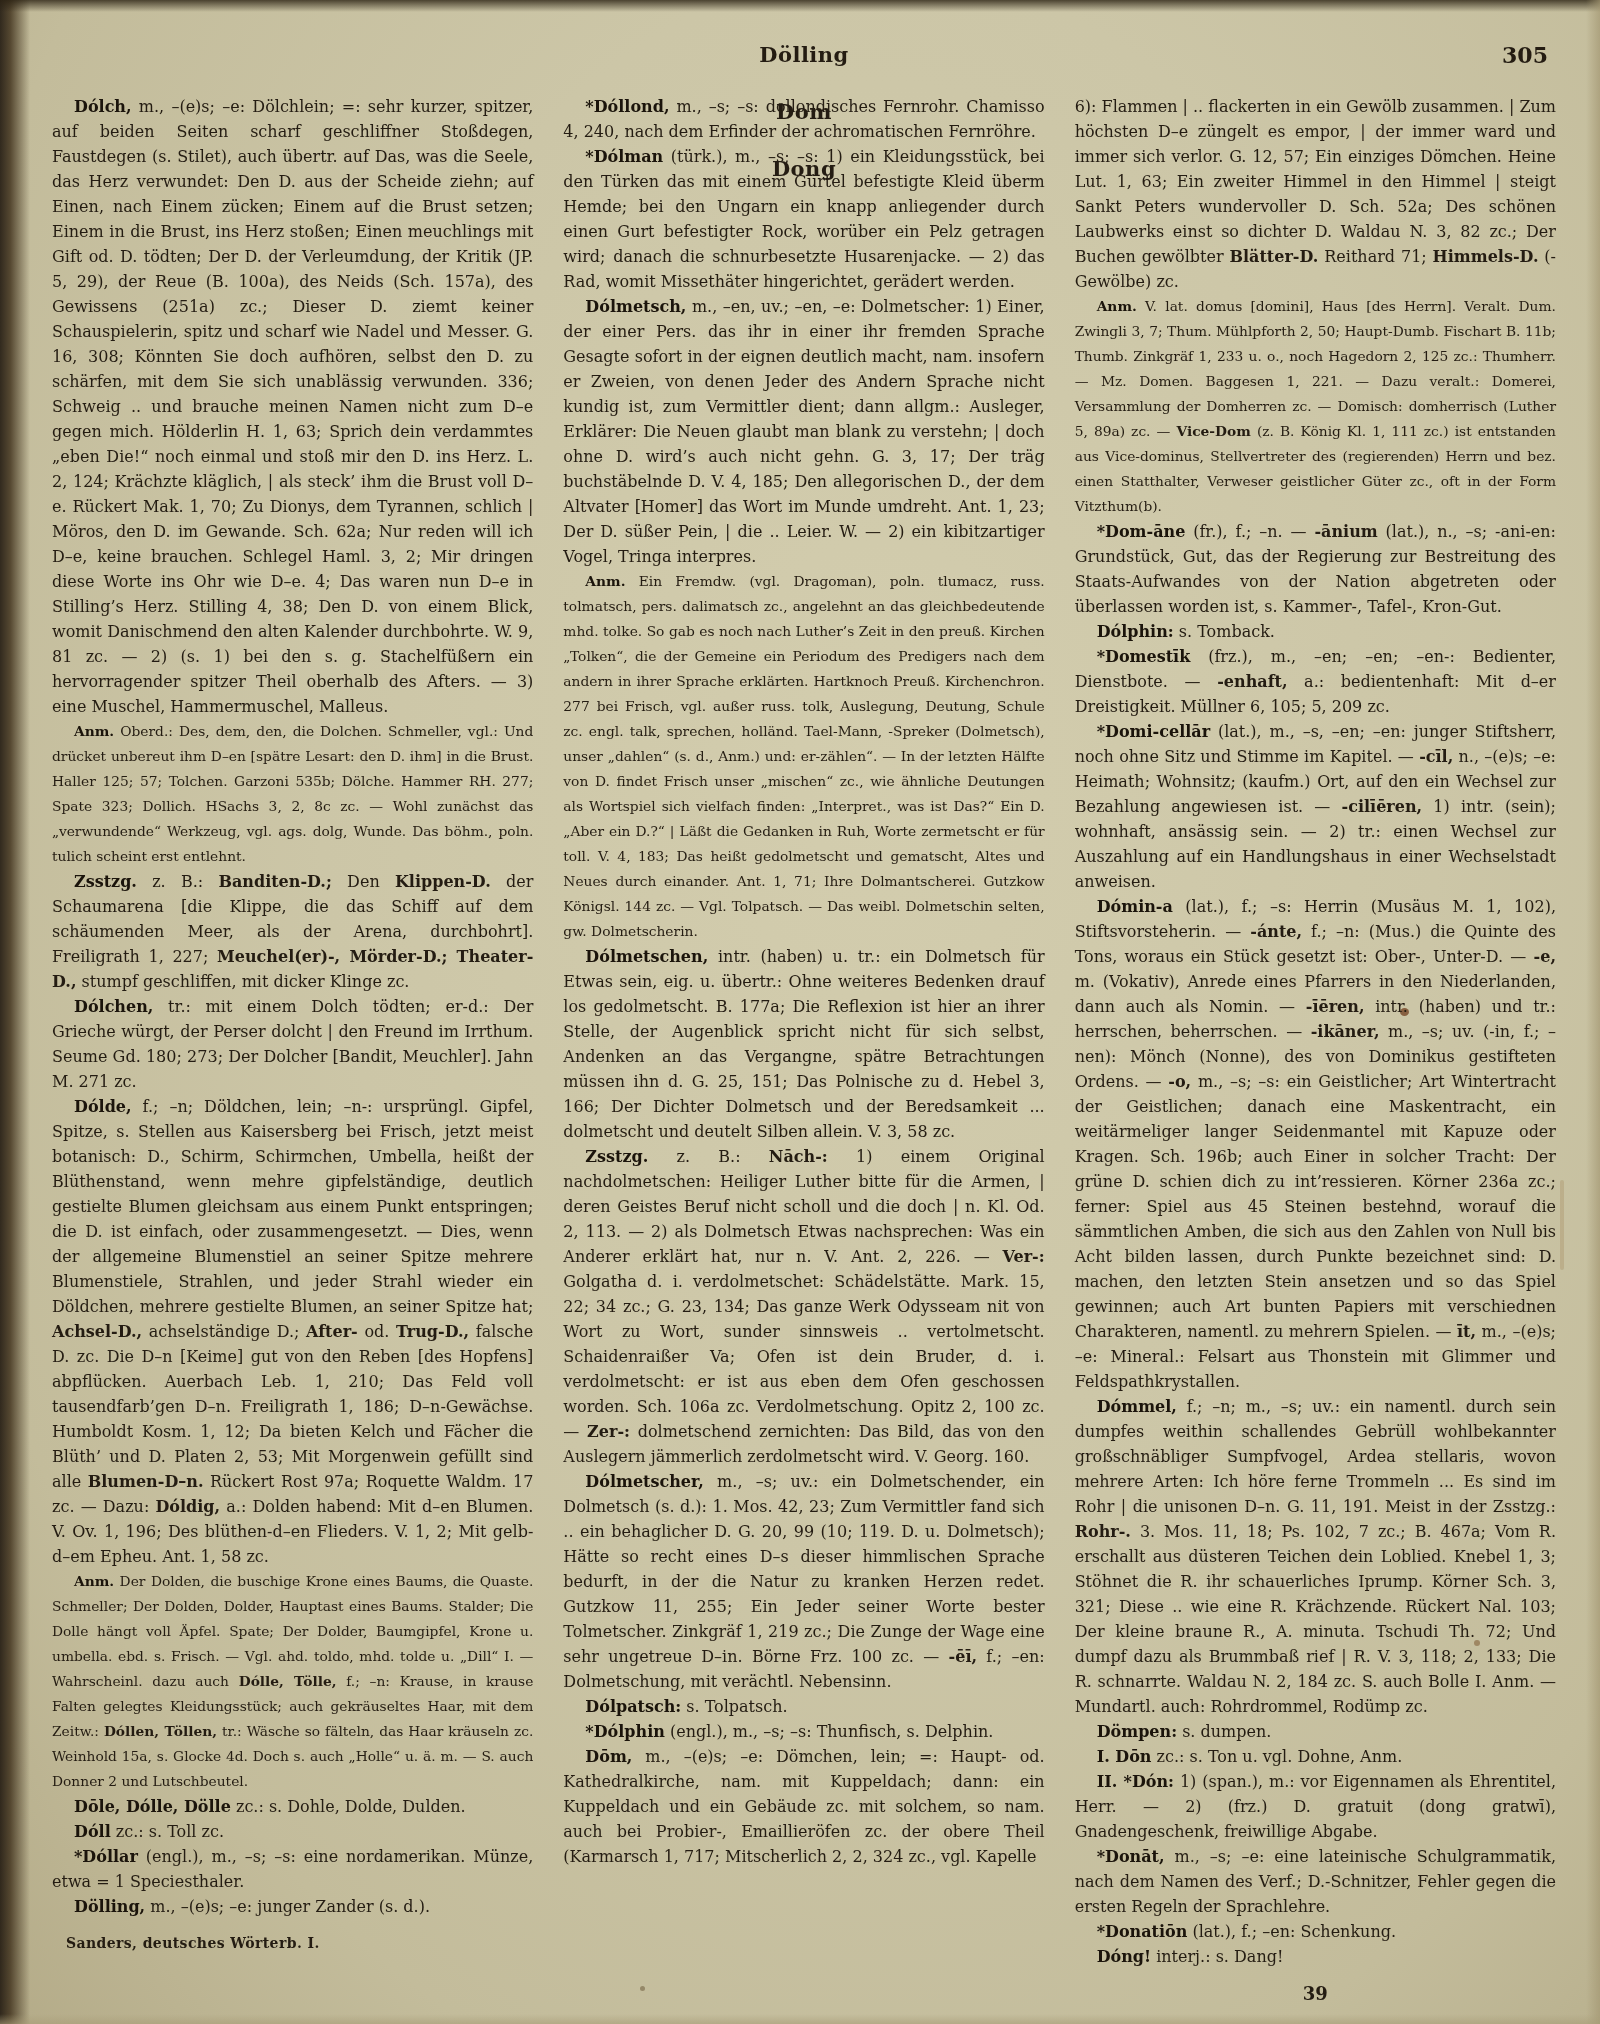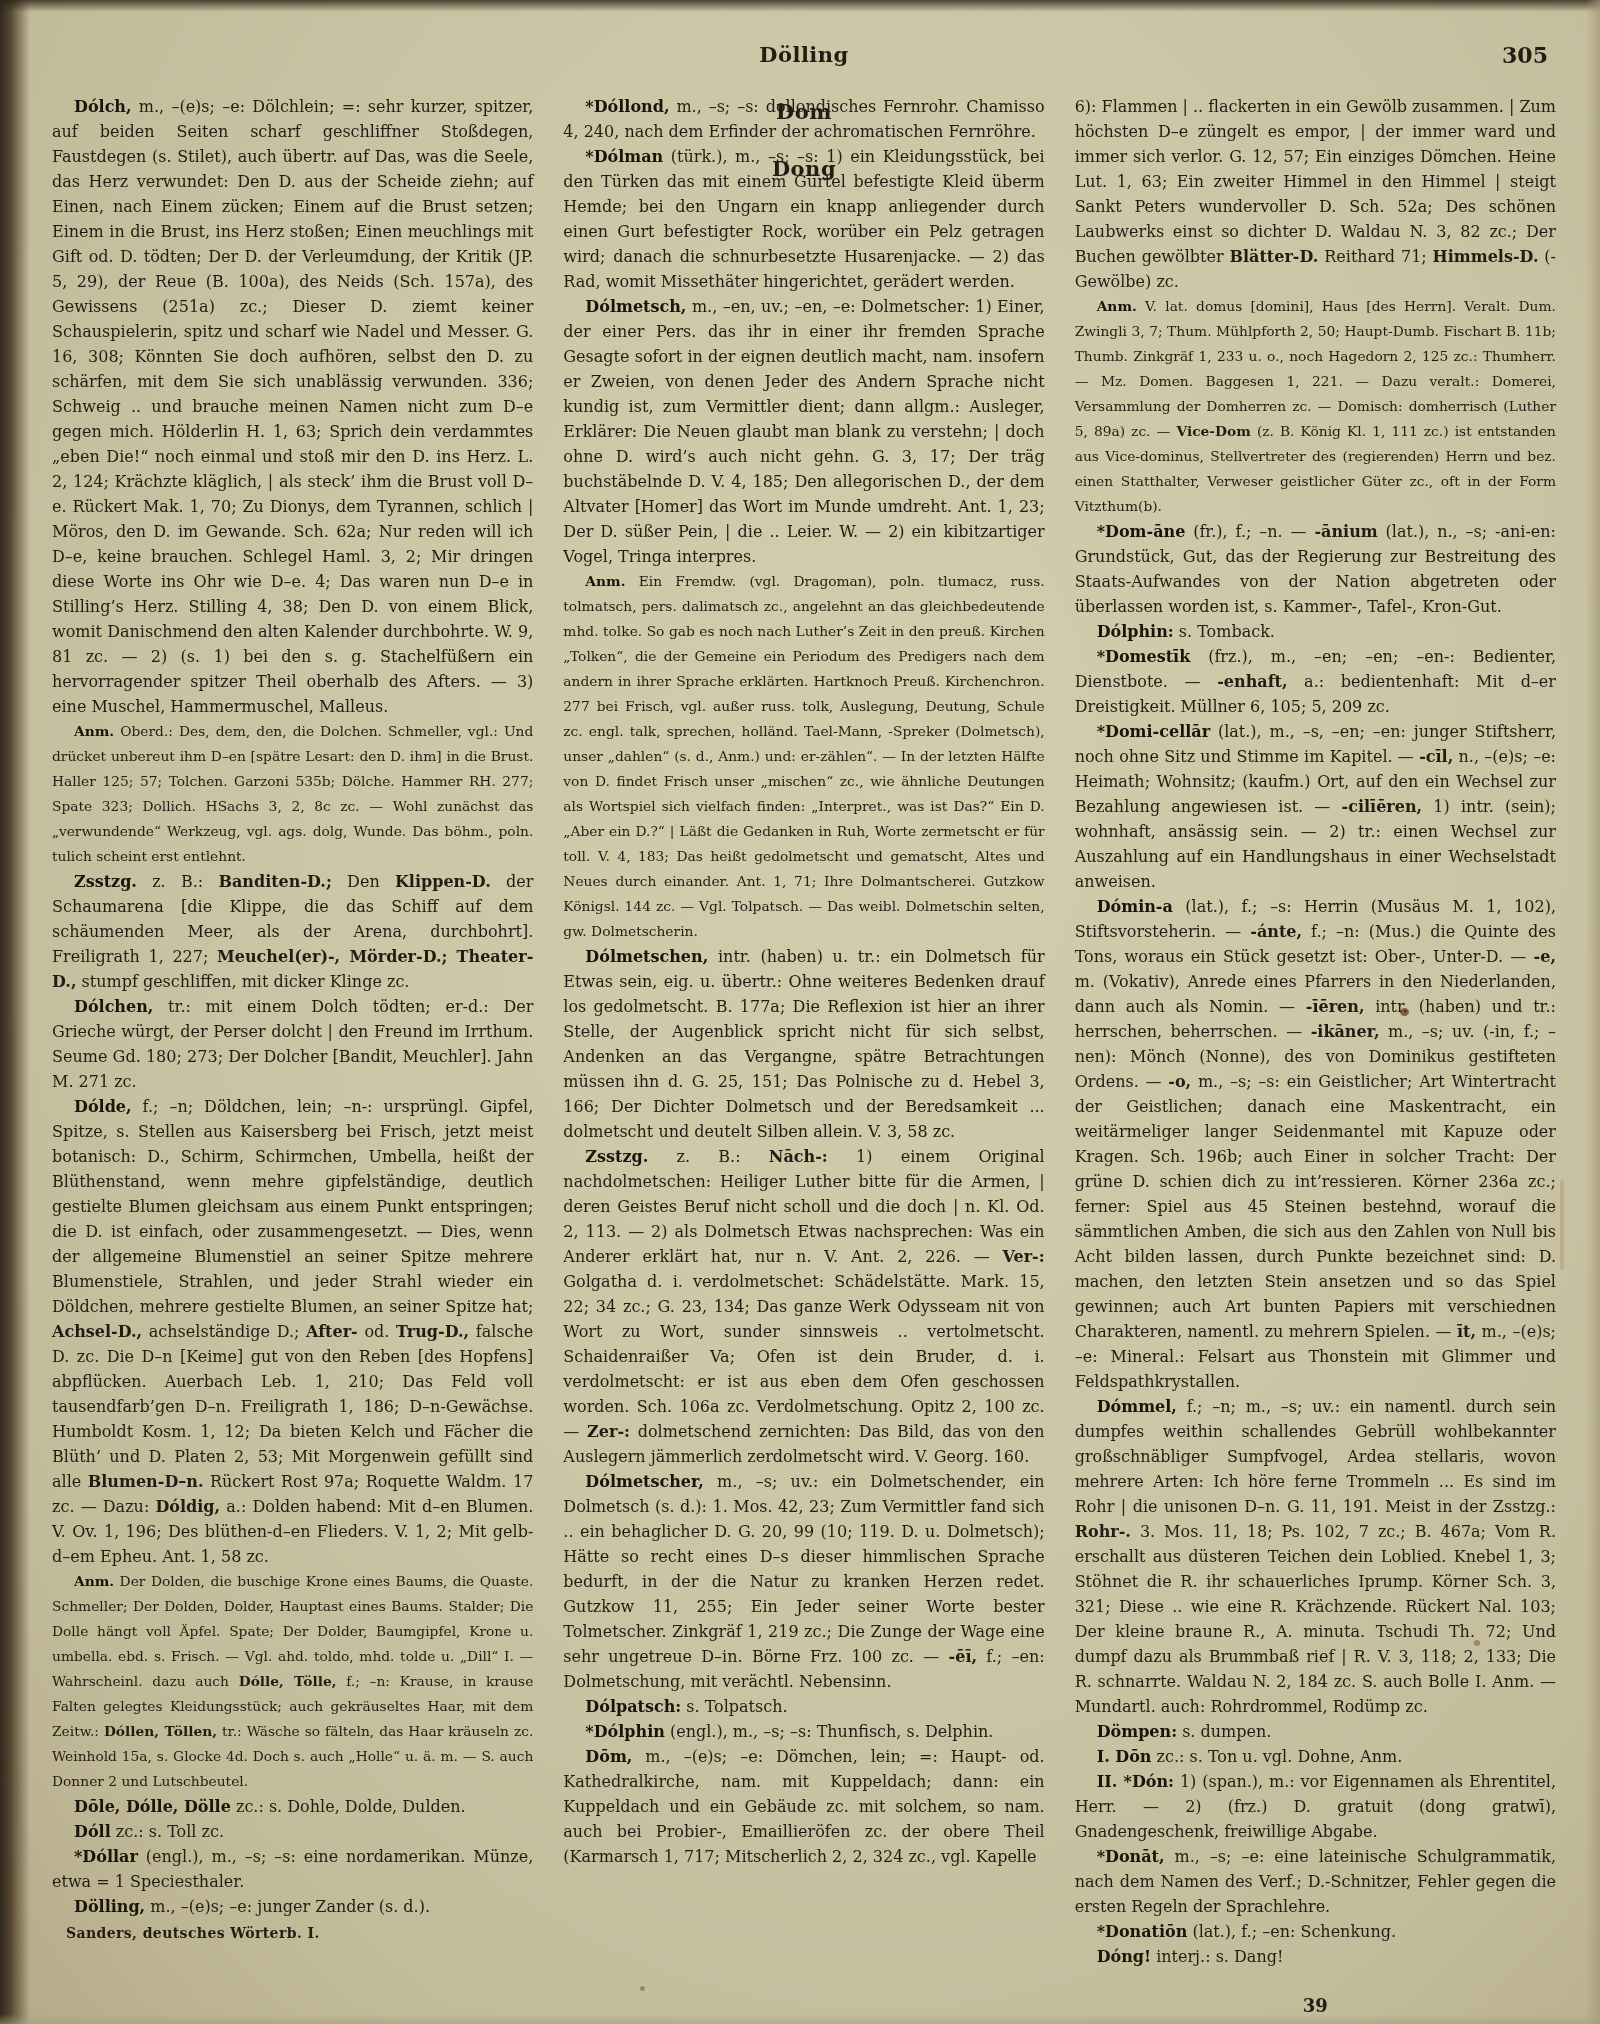--- a/index.html
+++ b/index.html
@@ -27,22 +27,22 @@
   .heads{position:absolute;left:52px;right:44px;top:42px;display:flex;gap:32px;flex-direction:column;}
   .heads .h{flex:1;text-align:center;font-weight:bold;font-size:21px;letter-spacing:.5px;}
   .pageno{position:absolute;right:52px;top:42px;font-size:22px;font-weight:bold;}
 
   .text-area{position:absolute;left:52px;right:44px;top:94px;bottom:20px;display:flex;gap:30px;}
   .col{flex:1;text-align:justify;font-size:16px;line-height:25px;hyphens:auto;-webkit-hyphens:auto;}
   .col p{margin:0;text-indent:22px;}
   .col p.noindent{text-indent:0;}
   .col p.small{font-size:13.8px;}
   .col b.lead{font-weight:bold;color:#1b140b;}
-  .col p.colophon{font-size:14px;text-indent:14px;letter-spacing:.4px;margin-top:2px;font-weight:bold;}
-  .sig{ text-align:center;font-size:18px;font-weight:bold;margin-top:24px;}
+  .col p.colophon{font-size:14px;text-indent:14px;letter-spacing:.4px;margin-top:12px;font-weight:bold;}
+  .sig{ text-align:center;font-size:18px;font-weight:bold;margin-top:12px;}
 </style>
 </head>
 <body>
 
 <div class="page">
   <div class="edge-left"></div>
   <div class="edge-top"></div>
   <div class="edge-right"></div>
   <div class="edge-bottom"></div>
   <div class="stain1"></div>

